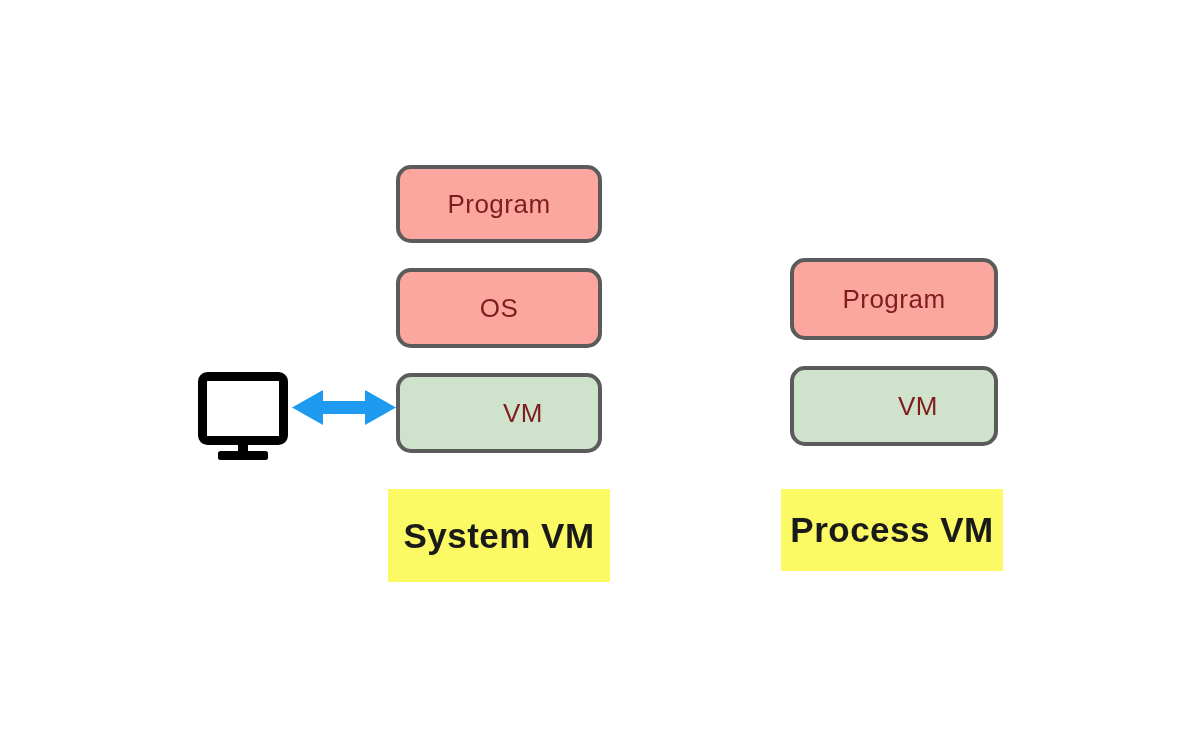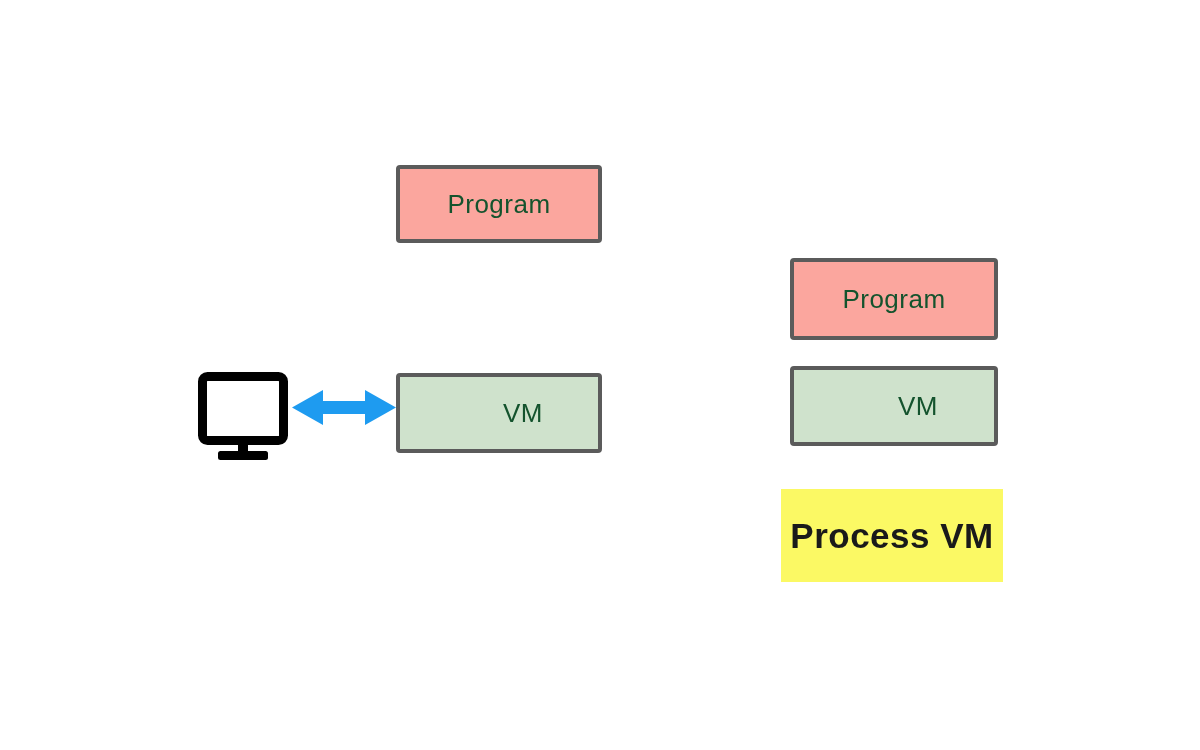--- a/index.html
+++ b/index.html
@@ -10,27 +10,27 @@
     position: relative;
     width: 1200px;
     height: 750px;
     background: #ffffff;
     overflow: hidden;
   }
 
   .layer-box {
     position: absolute;
     border: 4px solid #5B5B5B;
-    border-radius: 4px;
+    border-radius: 15px;
     display: flex;
     align-items: center;
     justify-content: center;
     font-size: 26px;
     letter-spacing: 0.5px;
-    color: #14532d;
+    color: #7f1d1d;
   }
   .box-pink  { background: #FBA69E; }
   .box-green { background: #CFE2CC; padding-left: 48px; }
 
   
   .sys-program { left: 396px; top: 165px; width: 206px; height: 78px; }
   .sys-os      { left: 396px; top: 268px; width: 206px; height: 80px; }
   .sys-vm      { left: 396px; top: 373px; width: 206px; height: 80px; }
 
   
@@ -42,21 +42,21 @@
     background: #FBF964;
     display: flex;
     align-items: center;
     justify-content: center;
     font-size: 35px;
     font-weight: 600;
     letter-spacing: 0.5px;
     color: #1a1a1a;
   }
   .sys-caption  { left: 388px; top: 489px; width: 222px; height: 93px; }
-  .proc-caption { left: 781px; top: 489px; width: 222px; height: 93px; }
+  .proc-caption { left: 781px; top: 489px; width: 222px; height: 82px; }
 
   .monitor-wrap {
     position: absolute;
     left: 197px; top: 372px;
     width: 92px; height: 88px;
   }
   .arrow-wrap {
     position: absolute;
     left: 292px; top: 389px;
     width: 104px; height: 37px;
@@ -65,25 +65,31 @@
 </style>
 </head>
 <body>
 
 <div id="canvas">
 
   <div class="layer-box box-pink sys-program">
     <span>Program</span>
   </div>
 
+  <div class="layer-box box-pink sys-os">
+    <span>OS</span>
+  </div>
 
   <div class="layer-box box-green sys-vm">
     <span>VM</span>
   </div>
 
+  <div class="caption sys-caption">
+    <span>System VM</span>
+  </div>
 
   <div class="layer-box box-pink proc-program">
     <span>Program</span>
   </div>
 
   <div class="layer-box box-green proc-vm">
     <span>VM</span>
   </div>
 
   <div class="caption proc-caption">

